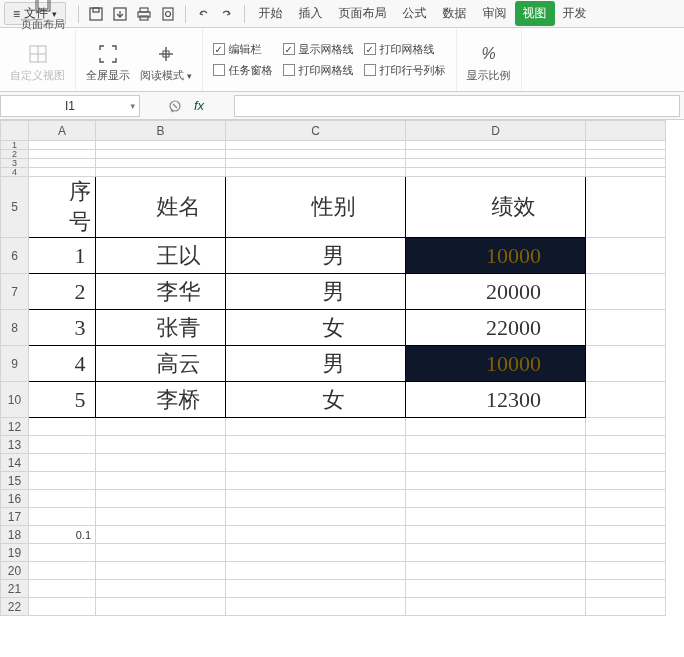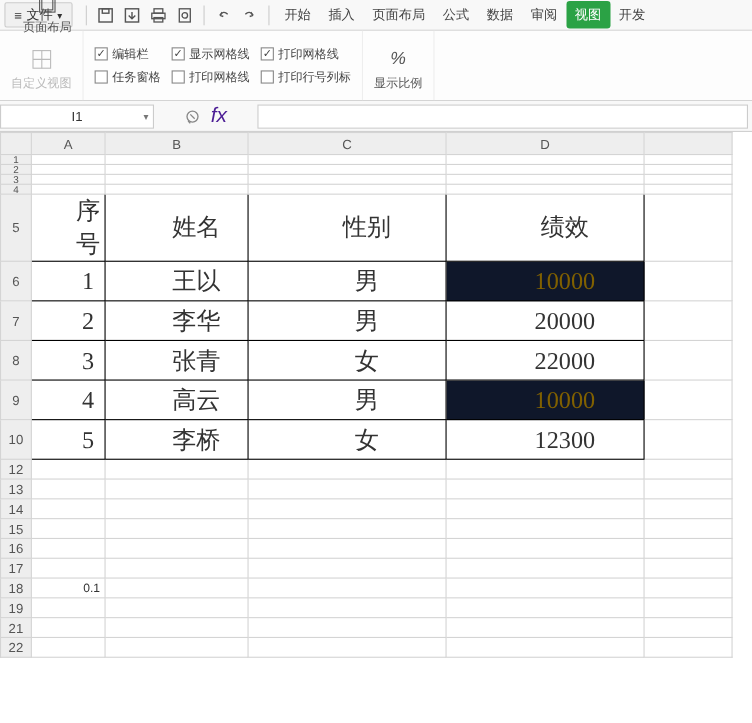--- a/index.html
+++ b/index.html
@@ -155,20 +155,40 @@
       <span class="ico">
           <svg width="22" height="22" viewBox="0 0 22 22">
             <rect x="3" y="3" width="16" height="16" fill="none" stroke="#bbb"></rect>
             <line x1="3" y1="11" x2="19" y2="11" stroke="#bbb"></line>
             <line x1="11" y1="3" x2="11" y2="19" stroke="#bbb"></line>
           </svg>
         </span>
       <span>自定义视图</span>
     </div>
   </div>
+  <div class="group" style="flex-direction:row;align-items:flex-end;">
+    <div class="big-btn">
+      <span class="ico">
+          <svg width="22" height="22" viewBox="0 0 22 22">
+            <path d="M3 7 L3 3 L7 3 M15 3 L19 3 L19 7 M19 15 L19 19 L15 19 M7 19 L3 19 L3 15" fill="none" stroke="#555" stroke-width="1.4"></path>
+          </svg>
+        </span>
+      <span>全屏显示</span>
+    </div>
+    <div class="big-btn">
+      <span class="ico">
+          <svg width="22" height="22" viewBox="0 0 22 22">
+            <line x1="4" y1="11" x2="18" y2="11" stroke="#555" stroke-width="1.4"></line>
+            <line x1="11" y1="4" x2="11" y2="18" stroke="#555" stroke-width="1.4"></line>
+            <rect x="8" y="8" width="6" height="6" fill="none" stroke="#555"></rect>
+          </svg>
+        </span>
+      <span><span>阅读模式</span> <span style="font-size:9px;">▾</span></span>
+    </div>
+  </div>
   <div class="group noborder" style="flex-direction:row;align-items:center;">
     <div class="check-col">
       <div class="check-item">
           <span class="box">✓</span>
           <span>编辑栏</span>
         </div>
       <div class="check-item">
           <span class="box"></span>
           <span>任务窗格</span>
         </div>
@@ -208,21 +228,21 @@
     <span class="dd">▾</span>
   </div>
   <div class="fx-area">
     <span class="btn">
         <svg width="14" height="14" viewBox="0 0 14 14">
           <circle cx="7" cy="7" r="5" fill="none" stroke="#888" stroke-width="1.2"></circle>
           <line x1="5" y1="5" x2="9" y2="9" stroke="#888" stroke-width="1.2"></line>
           <line x1="3" y1="11" x2="5" y2="13" stroke="#888" stroke-width="1.2"></line>
         </svg>
       </span>
-    <span class="btn" style="font-style:italic;font-size:19px;color:#4c1d95;">fx</span>
+    <span class="btn" style="font-style:italic;font-size:13px;color:#14532d;">fx</span>
   </div>
   <div class="formula-input"></div>
 </div>
 
 <div class="sheet-wrap">
 <table class="sheet">
 
   <tbody>
         <tr>
     <th class="corner"></th>
@@ -377,20 +397,28 @@
 
   <tr>
           <th class="rowhead">19</th>
           <td class="cell"></td>
           <td class="cell"></td>
           <td class="cell"></td>
           <td class="cell"></td>
           <td class="cell"></td>
         </tr>
   <tr>
+          <th class="rowhead">20</th>
+          <td class="cell"></td>
+          <td class="cell"></td>
+          <td class="cell"></td>
+          <td class="cell"></td>
+          <td class="cell"></td>
+        </tr>
+  <tr>
           <th class="rowhead">21</th>
           <td class="cell"></td>
           <td class="cell"></td>
           <td class="cell"></td>
           <td class="cell"></td>
           <td class="cell"></td>
         </tr>
   <tr>
           <th class="rowhead">22</th>
           <td class="cell"></td>

